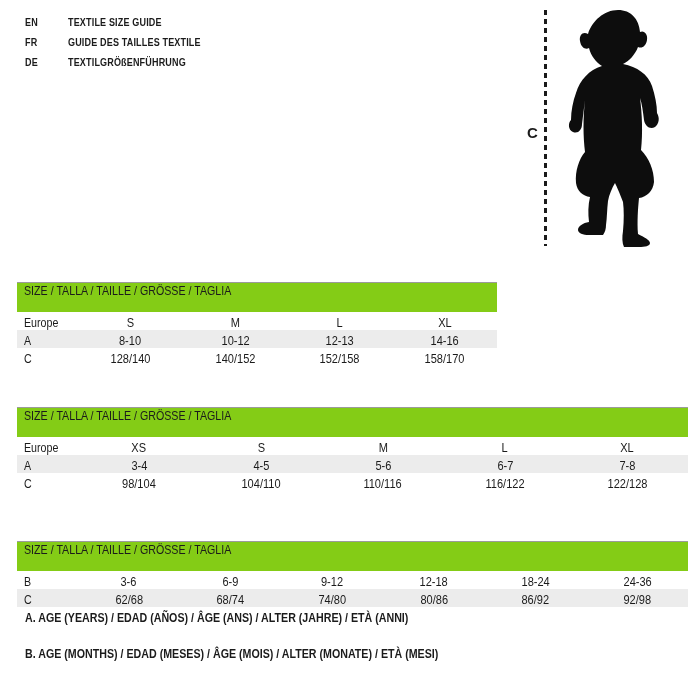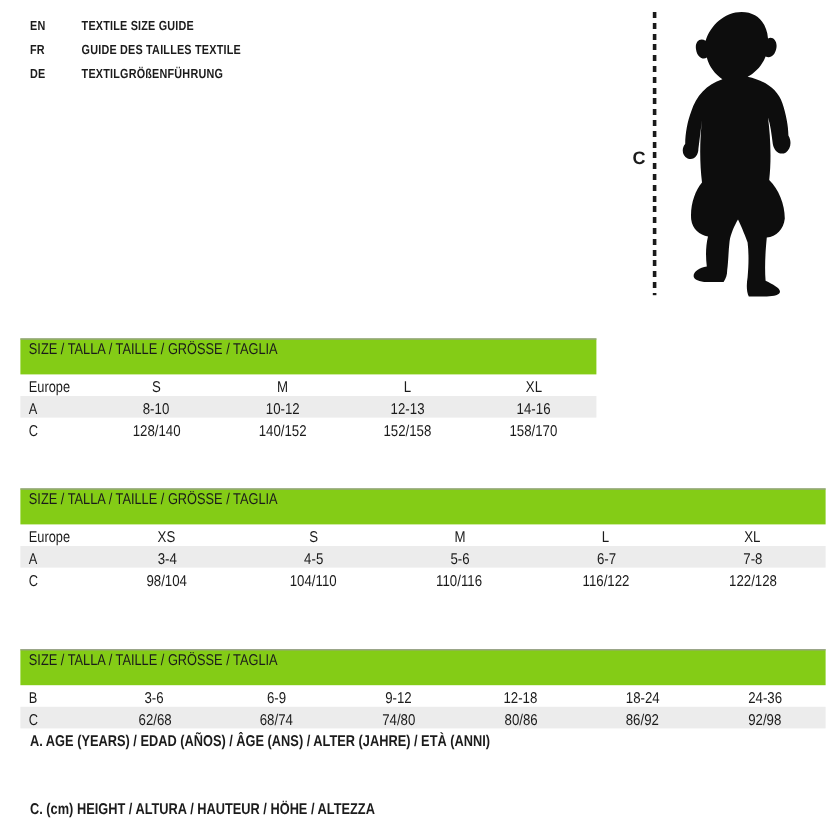--- a/index.html
+++ b/index.html
@@ -181,17 +181,17 @@
       <span class="cell"><span class="condc">74/80</span></span>
       <span class="cell"><span class="condc">80/86</span></span>
       <span class="cell"><span class="condc">86/92</span></span>
       <span class="cell"><span class="condc">92/98</span></span>
     </div>
   </div>
 
   <div class="footnote" style="top:598px;margin-top:13px;">
     <span class="cond">A. AGE (YEARS) / EDAD (AÑOS) / ÂGE (ANS) / ALTER (JAHRE) / ETÀ (ANNI)</span>
   </div>
-  <div class="footnote" style="top:667px;">
-    <span class="cond">C. (cm) HEIGHT / ALTURA / HAUTEUR / HÖHE / ALTEZZA</span>
+  <div class="footnote" style="top:647px;">
+    <span class="cond">B. AGE (MONTHS) / EDAD (MESES) / ÂGE (MOIS) / ALTER (MONATE) / ETÀ (MESI)</span>
   </div>
 
 </div>
 
 </body></html>

